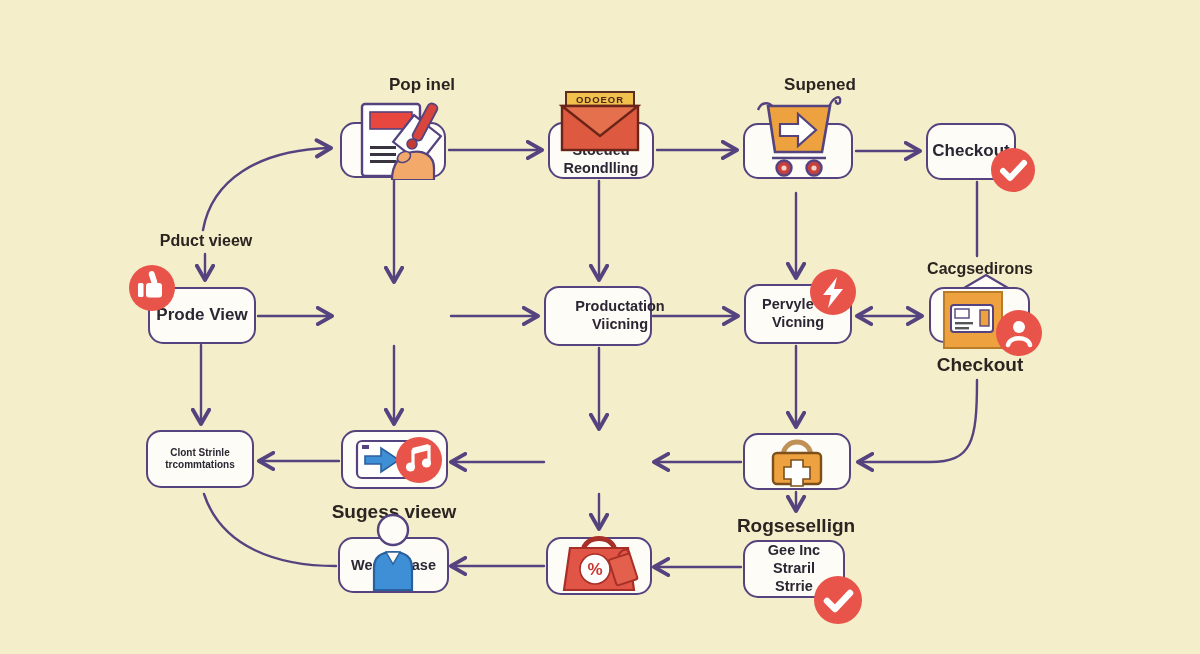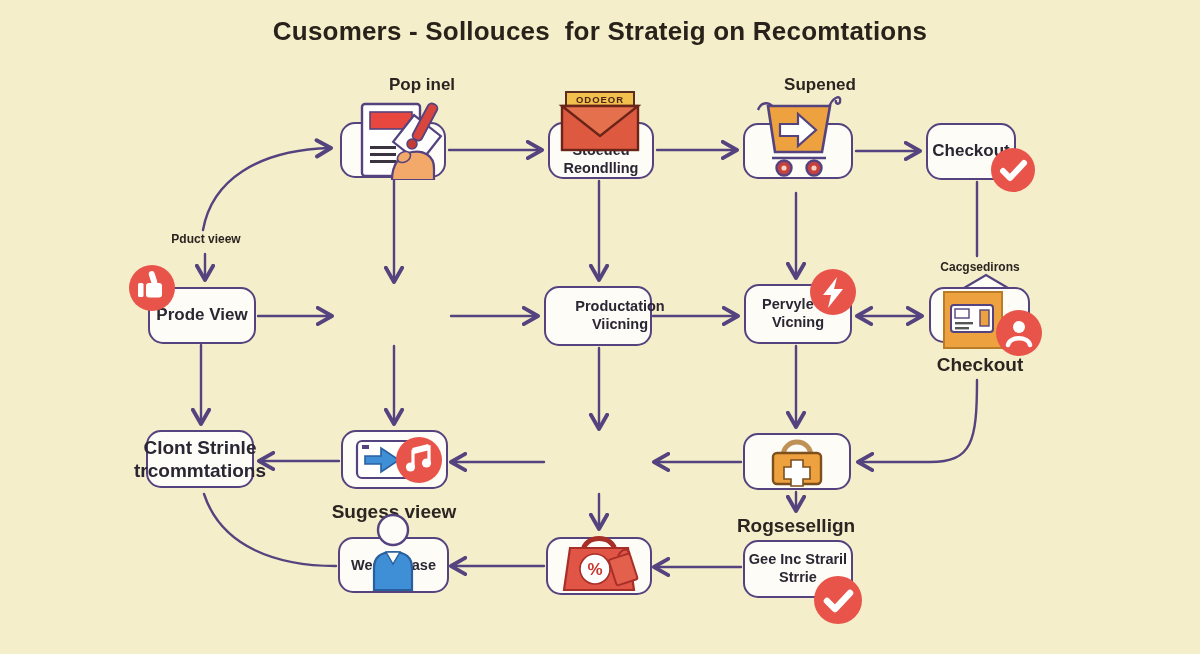--- a/index.html
+++ b/index.html
@@ -8,33 +8,32 @@
   .title{position:absolute;top:16px;left:0;width:100%;text-align:center;
          font-size:26px;font-weight:800;color:#28221a;letter-spacing:.2px;white-space:pre;z-index:3;}
   .edges{position:absolute;left:0;top:0;z-index:1;}
   .node{position:absolute;background:#fdfcf6;border:2.6px solid #54437e;border-radius:15px;
         display:flex;align-items:center;justify-content:center;z-index:2;box-sizing:border-box;}
   .node-text{font-weight:700;font-size:14.5px;line-height:1.22;color:#2b2633;text-align:center;white-space:pre-line;}
   .big{font-size:17px;}
   .lbl{position:absolute;font-weight:800;color:#2b2420;z-index:3;transform:translateX(-50%);white-space:nowrap;}
   .lbl-md{font-size:17px;margin-left:24px;}
   .lbl-lg{font-size:19px;}
-  .lbl-sm{font-size:12px;}
+  .lbl-sm{font-size:16px;}
   .icon,.badge{position:absolute;}
   .icon{z-index:3;}
   .badge{z-index:5;}
   .wedrow{width:100%;display:flex;justify-content:space-between;padding:0 11px;box-sizing:border-box;}
   .wedrow span{font-weight:700;font-size:14.5px;color:#2b2633;}
 </style>
 </head>
 <body>
 
 <div class="canvas">
 
-  <div class="title">Cusomers - Sollouces  for Strateig on Recomtations</div>
 
   <svg class="edges" width="1200" height="654" viewBox="0 0 1200 654">
     <defs>
       <marker id="arr" viewBox="0 0 10 10" refX="7.5" refY="5" markerWidth="8.5" markerHeight="8.5" orient="auto-start-reverse">
         <path d="M1,1 L8,5 L1,9" fill="none" stroke="#54437e" stroke-width="1.9" stroke-linecap="round" stroke-linejoin="round"></path>
       </marker>
     </defs>
     <g fill="none" stroke="#54437e" stroke-width="2.4" stroke-linecap="round">
       <path d="M203,230 C212,180 258,150 330,148" marker-end="url(#arr)"></path>
       <path d="M205,254 L205,279" marker-end="url(#arr)"></path>
@@ -82,34 +81,34 @@
     <div class="node-text">Productation
 Viicning</div>
   </div>
   <div class="node" style="left:744px;top:284px;width:108px;height:60px;">
     <div class="node-text">Pervyle se
 Vicning</div>
   </div>
   <div class="node" style="left:929px;top:287px;width:101px;height:56px;"></div>
 
   <div class="node" style="left:146px;top:430px;width:108px;height:58px;">
-    <div class="node-text" style="font-size:19px;">Clont Strinle
+    <div class="node-text" style="font-size:10px;">Clont Strinle
 trcommtations</div>
   </div>
   <div class="node" style="left:341px;top:430px;width:107px;height:59px;"></div>
   <div class="node" style="left:743px;top:433px;width:108px;height:57px;"></div>
 
   <div class="node" style="left:338px;top:537px;width:111px;height:56px;">
     <div class="wedrow">
       <span>Wed</span>
       <span>ftase</span>
     </div>
   </div>
   <div class="node" style="left:546px;top:537px;width:106px;height:58px;"></div>
-  <div class="node" style="left:743px;top:540px;width:110px;height:58px;">
+  <div class="node" style="left:743px;top:540px;width:102px;height:58px;">
     <div class="node-text">Gee Inc Straril
 Strrie</div>
   </div>
 
   <div class="lbl lbl-md" style="left:398px;top:75px;">Pop inel</div>
   <div class="lbl lbl-md" style="left:796px;top:75px;">Supened</div>
   <div class="lbl lbl-sm" style="left:206px;top:232px;">Pduct vieew</div>
   <div class="lbl lbl-sm" style="left:980px;top:260px;text-align:right;">Cacgsedirons</div>
   <div class="lbl lbl-lg" style="left:980px;top:354px;">Checkout</div>
   <div class="lbl lbl-lg" style="left:394px;top:501px;">Sugess vieew</div>

